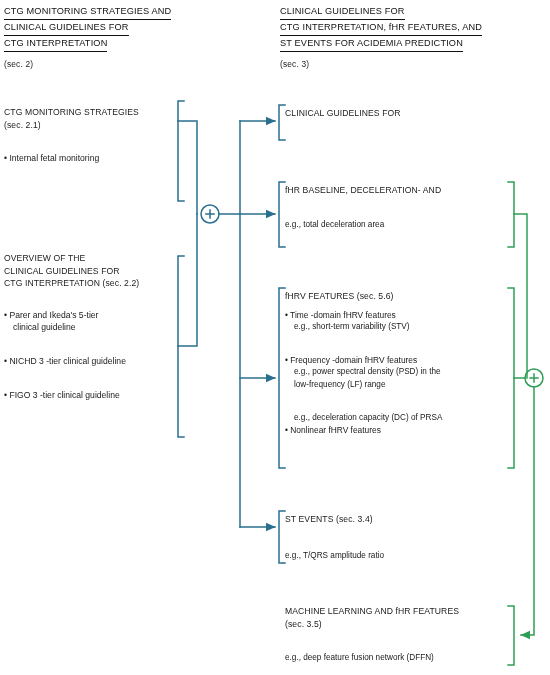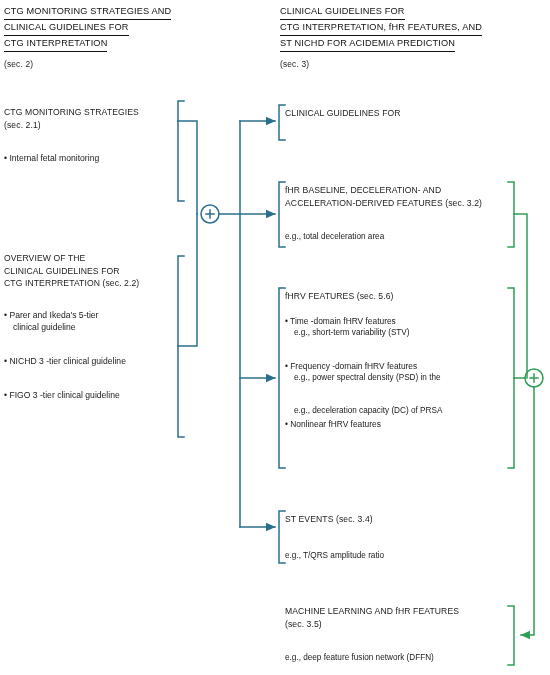--- a/index.html
+++ b/index.html
@@ -31,21 +31,21 @@
   <div class="hdr" style="left:4px;top:4px;width:250px;">
     <span class="ul">CTG MONITORING STRATEGIES AND</span><br>
     <span class="ul">CLINICAL GUIDELINES FOR</span><br>
     <span class="ul">CTG INTERPRETATION</span>
     <span class="sec">(sec. 2)</span>
   </div>
 
   <div class="hdr" style="left:280px;top:4px;width:266px;">
     <span class="ul">CLINICAL GUIDELINES FOR</span><br>
     <span class="ul">CTG INTERPRETATION,  fHR FEATURES, AND</span><br>
-    <span class="ul">ST NICHD FOR ACIDEMIA PREDICTION</span>
+    <span class="ul">ST EVENTS FOR ACIDEMIA PREDICTION</span>
     <span class="sec">(sec. 3)</span>
   </div>
 
   <div class="blk" style="left:4px;top:106px;width:172px;">
     <div class="row cap">CTG MONITORING STRATEGIES</div>
     <div class="row cap">(sec. 2.1)</div>
     <div class="row bul" style="margin-top:21px;">• Internal fetal monitoring</div>
   </div>
 
   <div class="blk" style="left:4px;top:252px;width:172px;">
@@ -60,35 +60,35 @@
     <div class="row bul" style="margin-top:21px;">• NICHD 3 -tier clinical guideline</div>
     <div class="row bul" style="margin-top:21px;">• FIGO 3 -tier clinical guideline</div>
   </div>
 
   <div class="blk" style="left:285px;top:107px;width:230px;">
     <div class="row cap">CLINICAL GUIDELINES FOR</div>
   </div>
 
   <div class="blk" style="left:285px;top:184px;width:235px;">
     <div class="row cap">fHR BASELINE, DECELERATION- AND</div>
-    <div class="row cap">ACCELERATION-DERIVED FEATURES (sec. 3.2)</div>
     <div class="row eg" style="margin-top:22px;">e.g., total deceleration area</div>
   </div>
 
   <div class="blk" style="left:285px;top:290px;width:235px;">
     <div class="row cap">fHRV FEATURES (sec. 5.6)</div>
 
-    <div style="margin-top:12px;">
+    <div style="margin-top:6px;">
       <div class="row sub">• Time -domain fHRV features</div>
       <div class="row eg ind">e.g., short-term variability (STV)</div>
     </div>
 
     <div style="margin-top:20px;">
       <div class="row sub">• Frequency -domain fHRV features</div>
       <div class="row eg ind">e.g., power spectral density (PSD) in the</div>
+      <div class="row eg ind">low-frequency (LF) range</div>
     </div>
 
     <div style="margin-top:20px;">
       <div class="row eg ind">e.g., deceleration capacity (DC) of PRSA</div>
       <div class="row sub">• Nonlinear  fHRV features</div>
     </div>
   </div>
 
   <div class="blk" style="left:285px;top:513px;width:235px;">
     <div class="row cap">ST EVENTS (sec. 3.4)</div>

